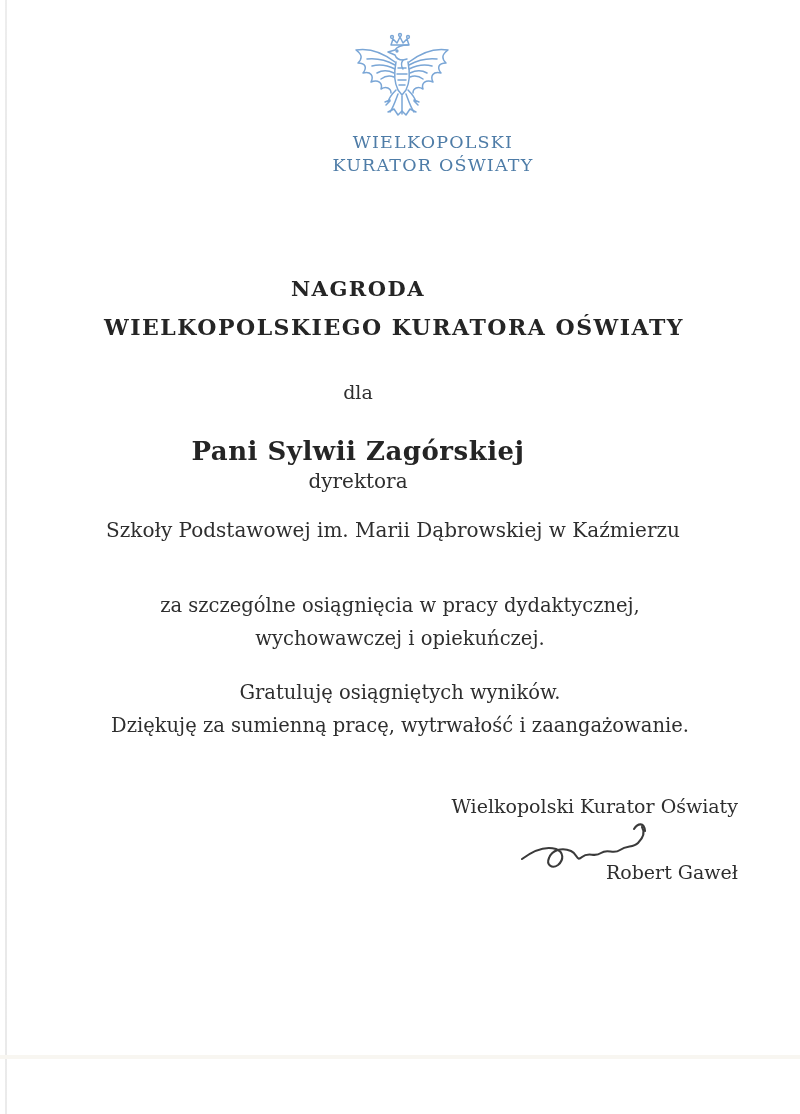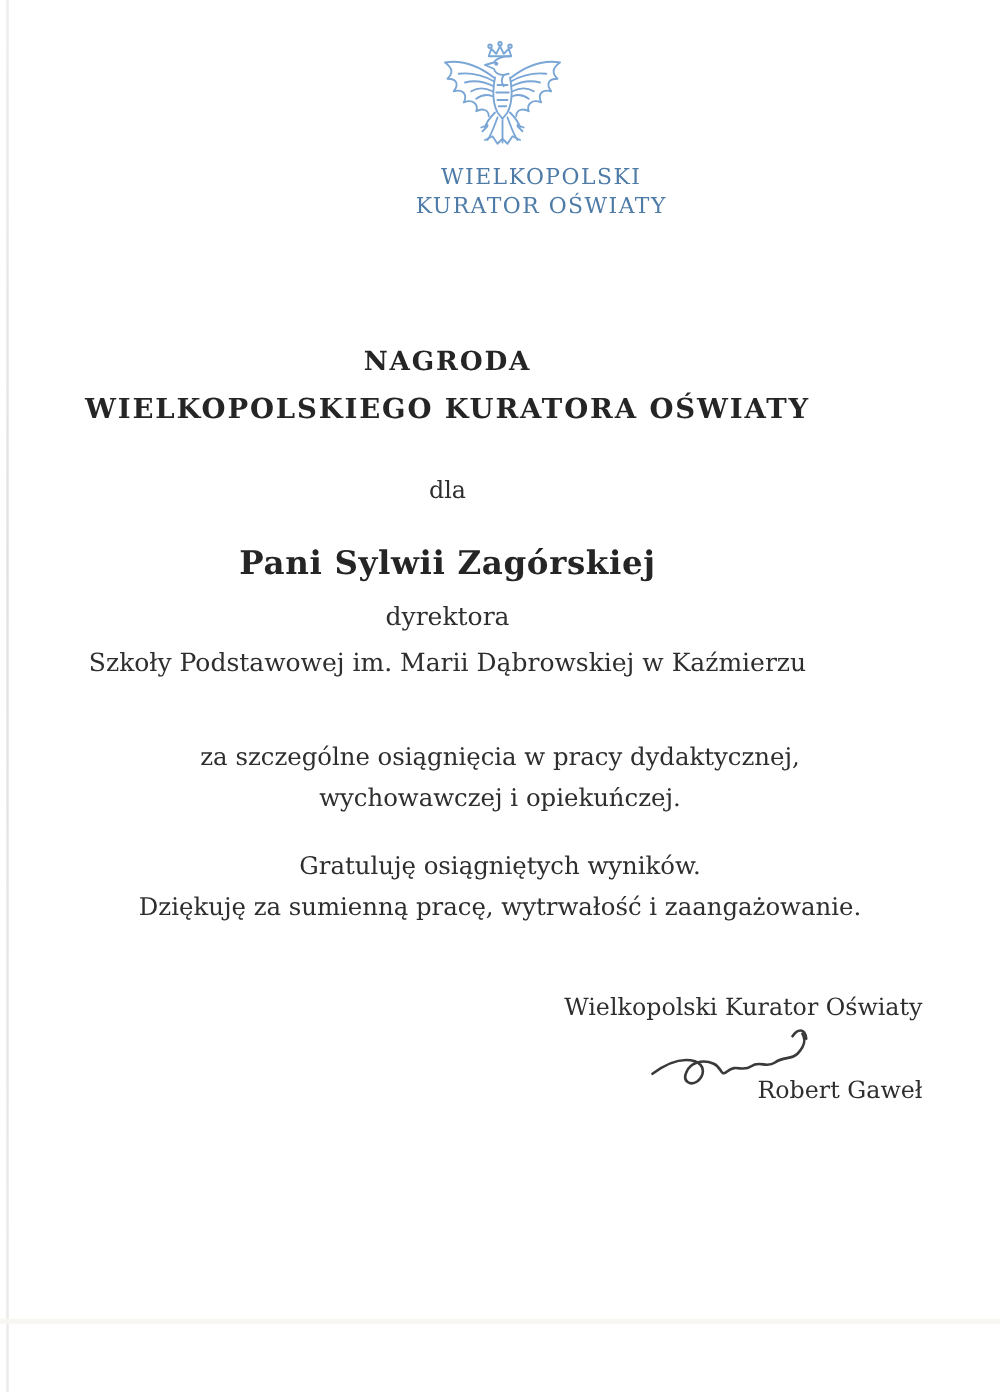--- a/index.html
+++ b/index.html
@@ -66,39 +66,41 @@
     font-size: 21px;
     letter-spacing: 1.5px;
     color: #252525;
   }
   .title2 {
     top: 314px;
     font-weight: bold;
     font-size: 22px;
     letter-spacing: 1.5px;
     color: #252525;
+    margin-left: 36px;
   }
   .dla {
     top: 381px;
     font-size: 19px;
   }
   .recipient-name {
     top: 436px;
     font-weight: bold;
     font-size: 26px;
     letter-spacing: .5px;
     color: #252525;
   }
   .recipient-role {
-    top: 481px;
+    top: 469px;
     font-size: 20px;
   }
   .recipient-school {
     top: 518px;
     font-size: 20px;
+    padding-left: 35px;
   }
   .para {
     position: absolute;
     left: 0;
     width: 800px;
     text-align: center;
     font-size: 19.5px;
     line-height: 33px;
   }
   .reason { top: 589px; }

